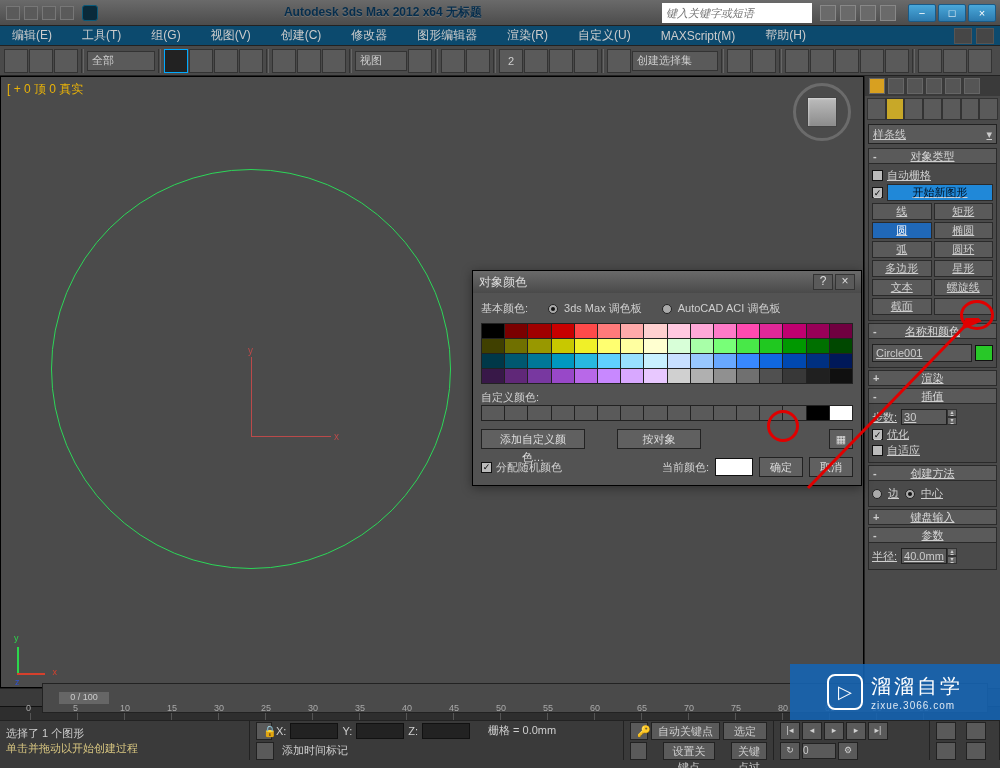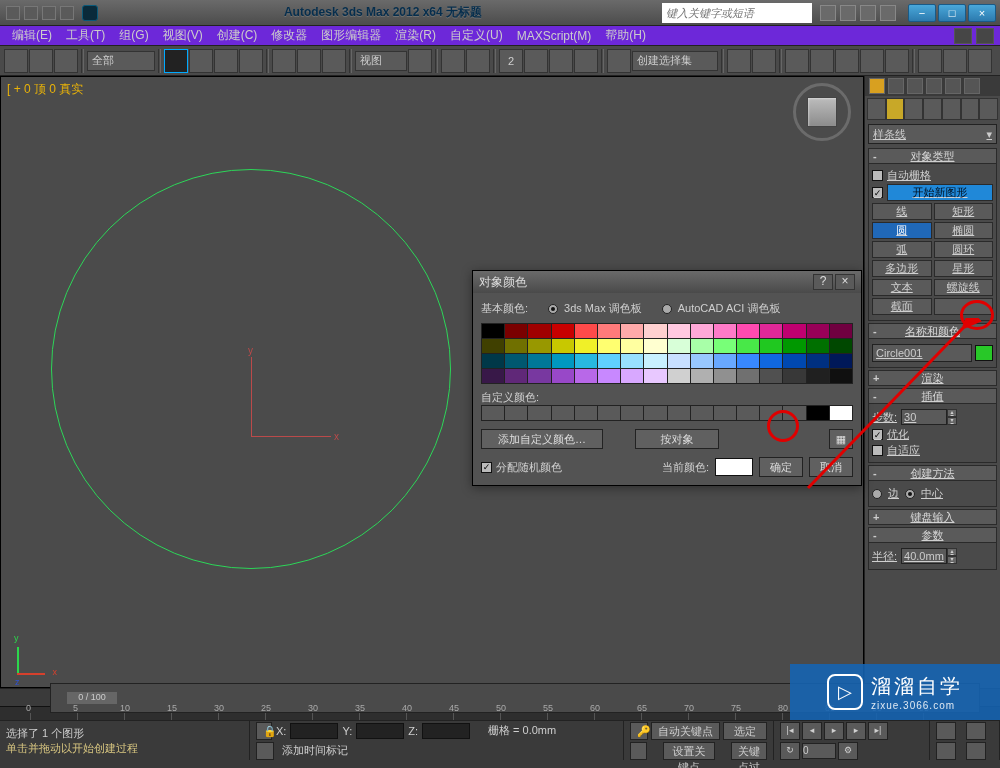--- a/index.html
+++ b/index.html
@@ -12,21 +12,21 @@
   .app-logo { width:16px; height:16px; background:#0a2a3a; border-radius:3px; border:1px solid #0a5a7a; margin-left:4px; }
   .app-title { flex:1; text-align:center; color:#062e4d; text-shadow:0 1px 0 rgba(255,255,255,.15); font-size:12px; font-weight:bold; }
   .search-box { width:150px; height:20px; background:#fff; display:flex; align-items:center; padding:0 4px; }
   .search-box input { border:none; width:100%; font-size:11px; color:#888; outline:none; font-style:italic; }
   .title-icons { display:flex; gap:4px; padding:0 8px; }
   .title-icons span { width:16px; height:16px; background:#6a6a6a; border:1px solid #888; }
   .win-btns { display:flex; gap:2px; padding:0 4px; }
   .win-btn { width:28px; height:18px; background:linear-gradient(#4aa8da,#2c7aae); border:1px solid #1a5a86; border-radius:2px; display:flex; align-items:center; justify-content:center; color:#fff; }
 
   
-  .menubar { height:20px; background:#6d28d9; display:flex; align-items:center; padding:0 6px; gap:2px; border-bottom:1px solid #222; }
+  .menubar { height:20px; background:#0c4a6e; display:flex; align-items:center; padding:0 6px; gap:18px; border-bottom:1px solid #222; }
   .menubar span { padding:2px 6px; color:#ccc; font-size:12px; }
   .menubar-right { margin-left:auto; display:flex; gap:4px; }
   .menubar-right span { width:18px; height:16px; background:#464646; border:1px solid #555; }
 
   
   .toolbar { height:30px; background:#4a4a4a; display:flex; align-items:center; padding:0 4px; gap:1px; border-bottom:1px solid #222; }
   .tool-btn { width:24px; height:24px; background:#5a5a5a; border:1px solid #333; display:flex; align-items:center; justify-content:center; position:relative; }
   .tool-btn.active { background:#222; border:1px solid #0af; }
   .tool-sep { width:3px; height:24px; border-left:1px solid #333; border-right:1px solid #666; margin:0 2px; }
   .tool-dropdown { height:20px; background:#5a5a5a; border:1px solid #333; color:#ccc; font-size:11px; padding:0 4px; display:flex; align-items:center; }
@@ -97,21 +97,21 @@
   .dlg-body { padding:6px 8px 8px; }
   .dlg-row { display:flex; align-items:center; font-size:11px; gap:20px; margin-bottom:5px; }
   .swatch-grid { display:grid; grid-template-columns:repeat(16,1fr); gap:1px; background:#222; padding:1px; }
   .swatch-grid div { height:14px; }
   .swatch-grid.custom div { background:#5a5a5a; }
   .dlg-btns { display:flex; gap:6px; align-items:center; margin-top:8px; }
   .dlg-btn { height:20px; background:#606060; border:1px solid #222; color:#ddd; text-align:center; line-height:18px; font-size:11px; padding:0 8px; }
 
   
   .timeline-row { height:18px; background:#3a3a3a; border-top:1px solid #222; display:flex; align-items:center; font-size:10px; color:#aaa; }
-  .time-slider { flex:1; margin:0 20px; height:30px; background:#4a4a4a; border:1px solid #222; position:relative; display:flex; align-items:center; }
+  .time-slider { flex:1; margin:0 12px; height:30px; background:#4a4a4a; border:1px solid #222; position:relative; display:flex; align-items:center; }
   .time-slider .handle { width:50px; height:12px; background:#666; position:absolute; left:16px; text-align:center; font-size:9px; line-height:11px; color:#ccc; }
   .tick-row { height:14px; background:#2e2e2e; display:flex; align-items:flex-end; padding:0 30px; gap:0; color:#aaa; font-size:9px; border-top:1px solid #111; }
   .tick-row span { flex:1; border-left:1px solid #555; height:7px; position:relative; }
   .tick-row span i { position:absolute; top:-10px; left:-5px; font-style:normal; }
 
   .status { height:40px; display:flex; background:#3a3a3a; border-top:1px solid #222; font-size:11px; }
   .status .cell { border-right:1px solid #222; padding:2px 6px; display:flex; flex-direction:column; justify-content:center; }
   .status .btn { height:18px; background:#5a5a5a; border:1px solid #222; display:inline-block; padding:0 6px; line-height:16px; text-align:center; }
   .status-coords { display:flex; gap:4px; align-items:center; }
   .status-coords .field { width:48px; height:16px; background:#222; border:1px solid #111; }
@@ -468,21 +468,21 @@
         <div></div>
         <div></div>
         <div></div>
         <div></div>
         <div></div>
         <div></div>
         <div style="background: rgb(0, 0, 0);"></div>
         <div style="background: rgb(255, 255, 255);"></div>
       </div>
     <div class="dlg-btns">
-      <div class="dlg-btn" style="width:122px;text-align:center;">添加自定义颜色…</div>
+      <div class="dlg-btn" style="width:104px;text-align:center;">添加自定义颜色…</div>
       <div style="width:20px;"></div>
       <div class="dlg-btn" style="width:84px;">按对象</div>
       <div style="flex:1;"></div>
       <div class="dlg-btn" style="width:24px;padding:0;">▦</div>
     </div>
     <div class="dlg-btns">
       <label class="chk">
           <span class="box">✓</span>
           <span>分配随机颜色</span>
         </label>

